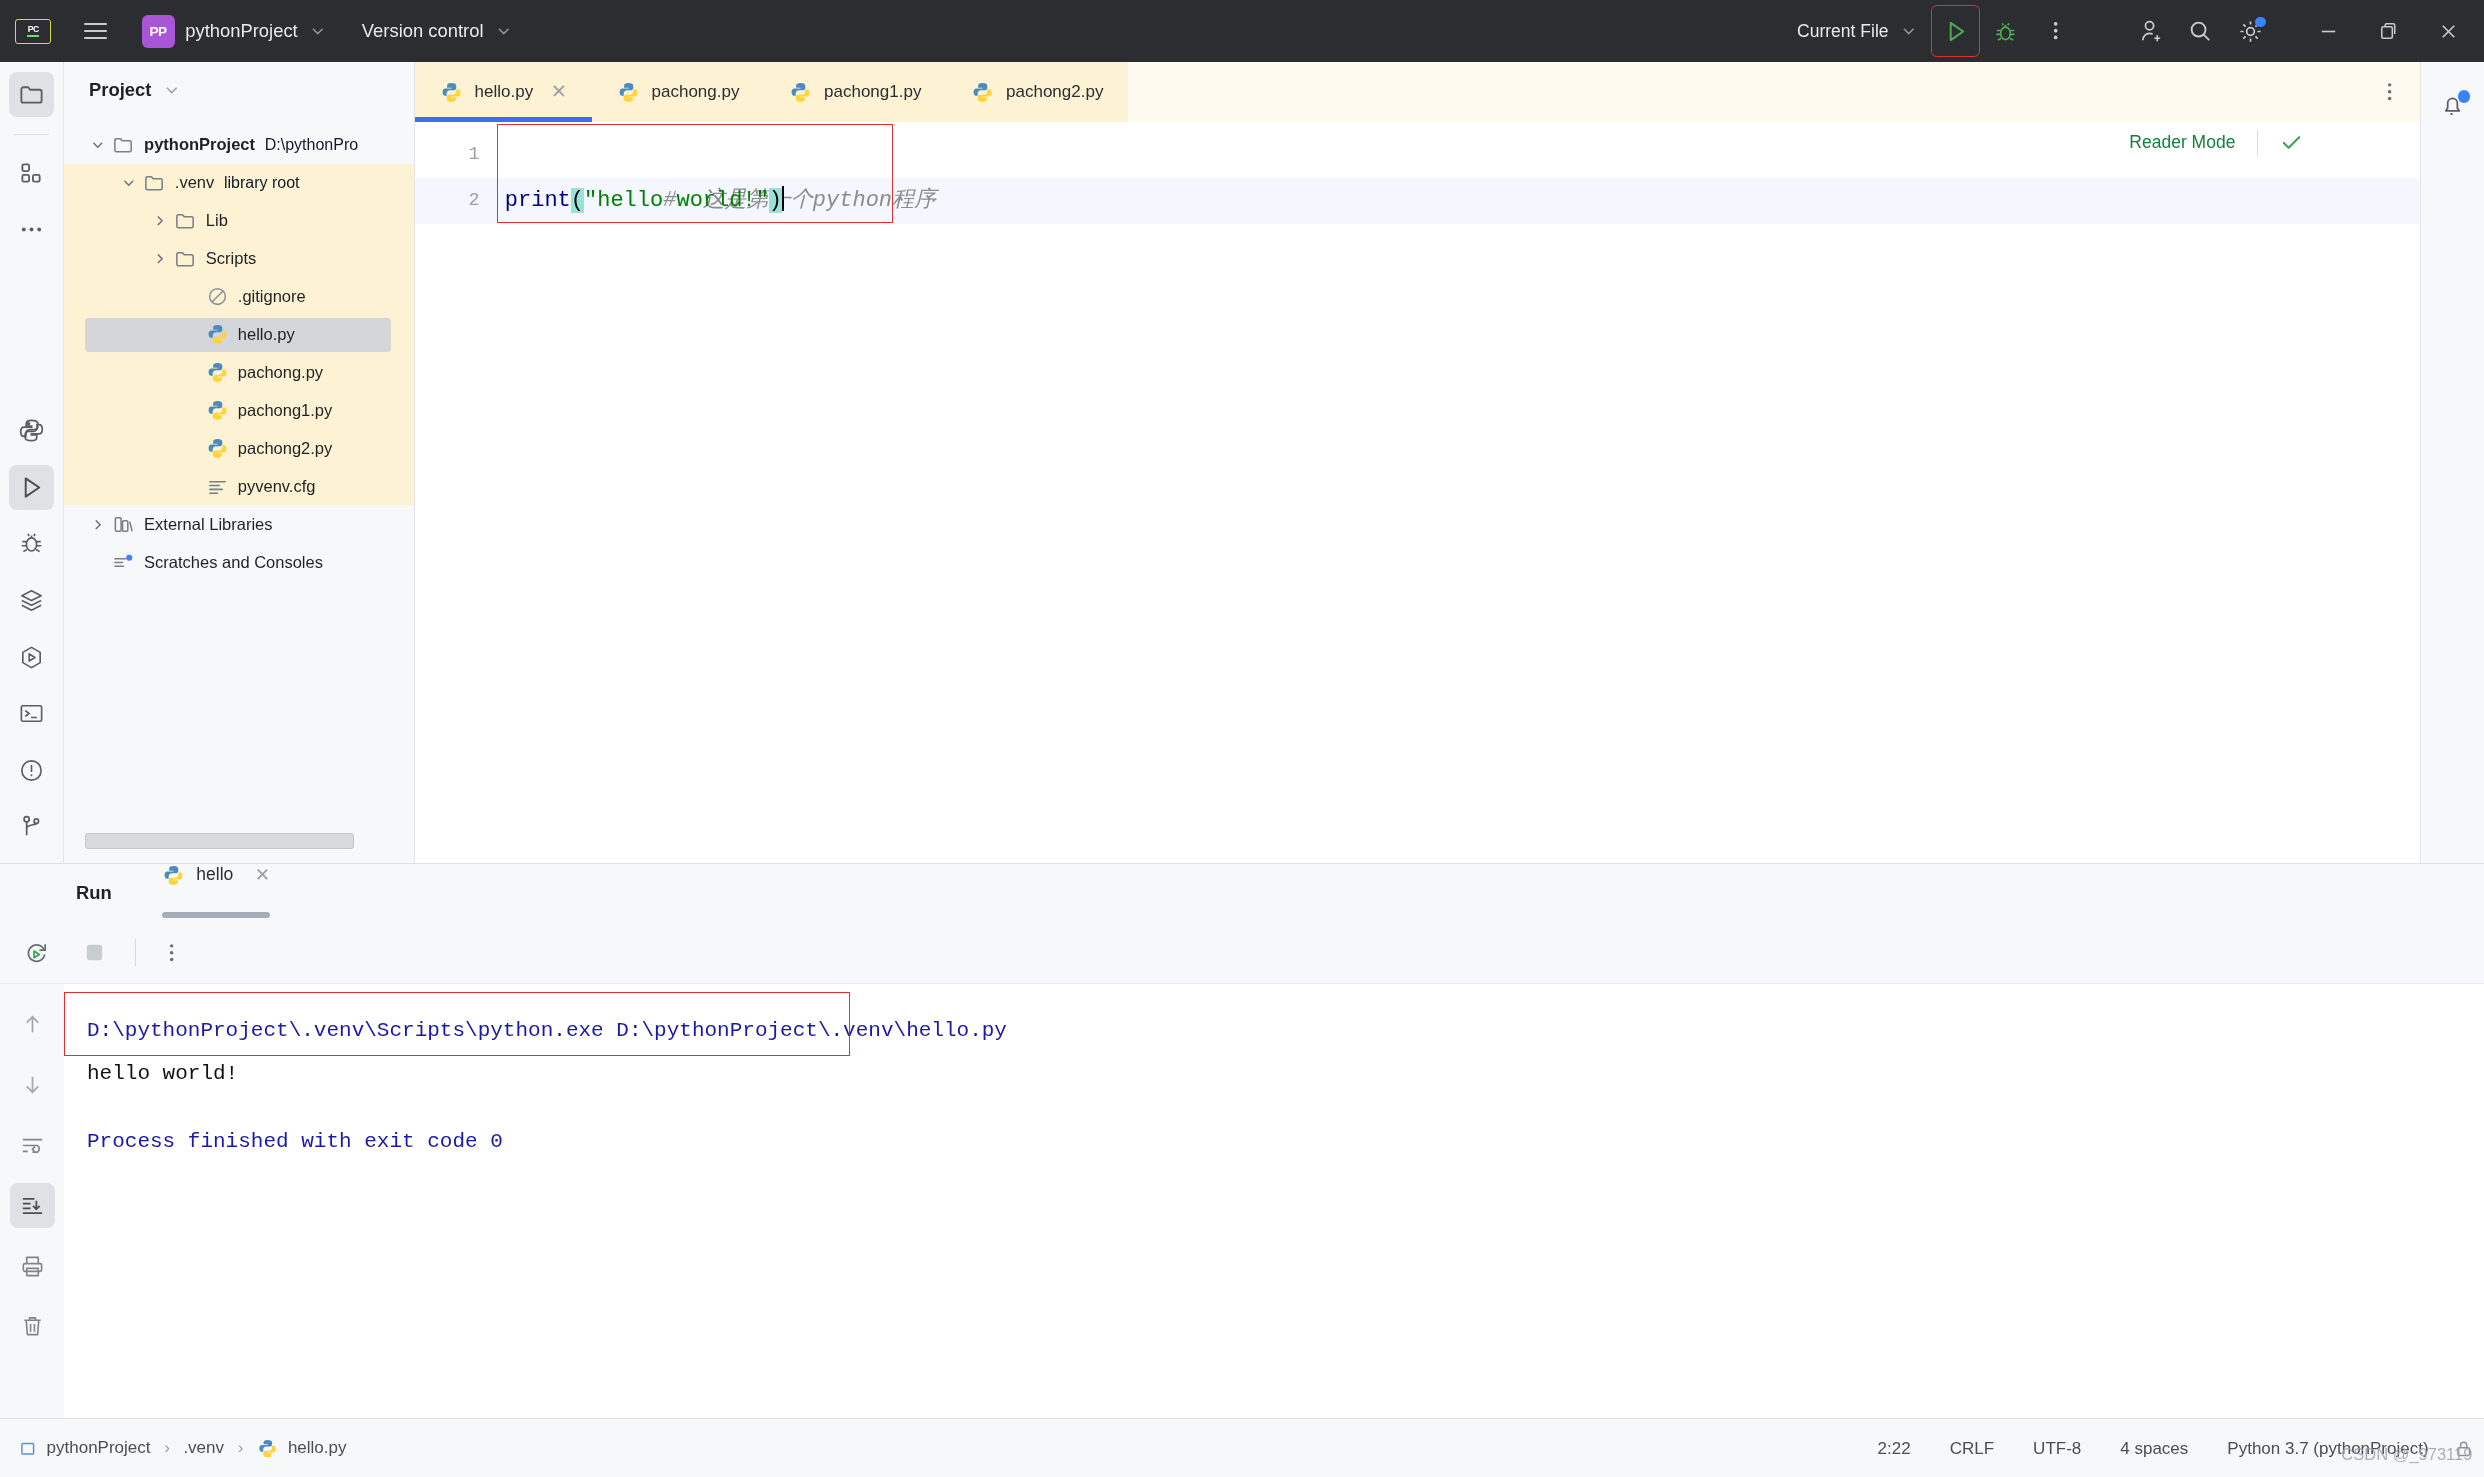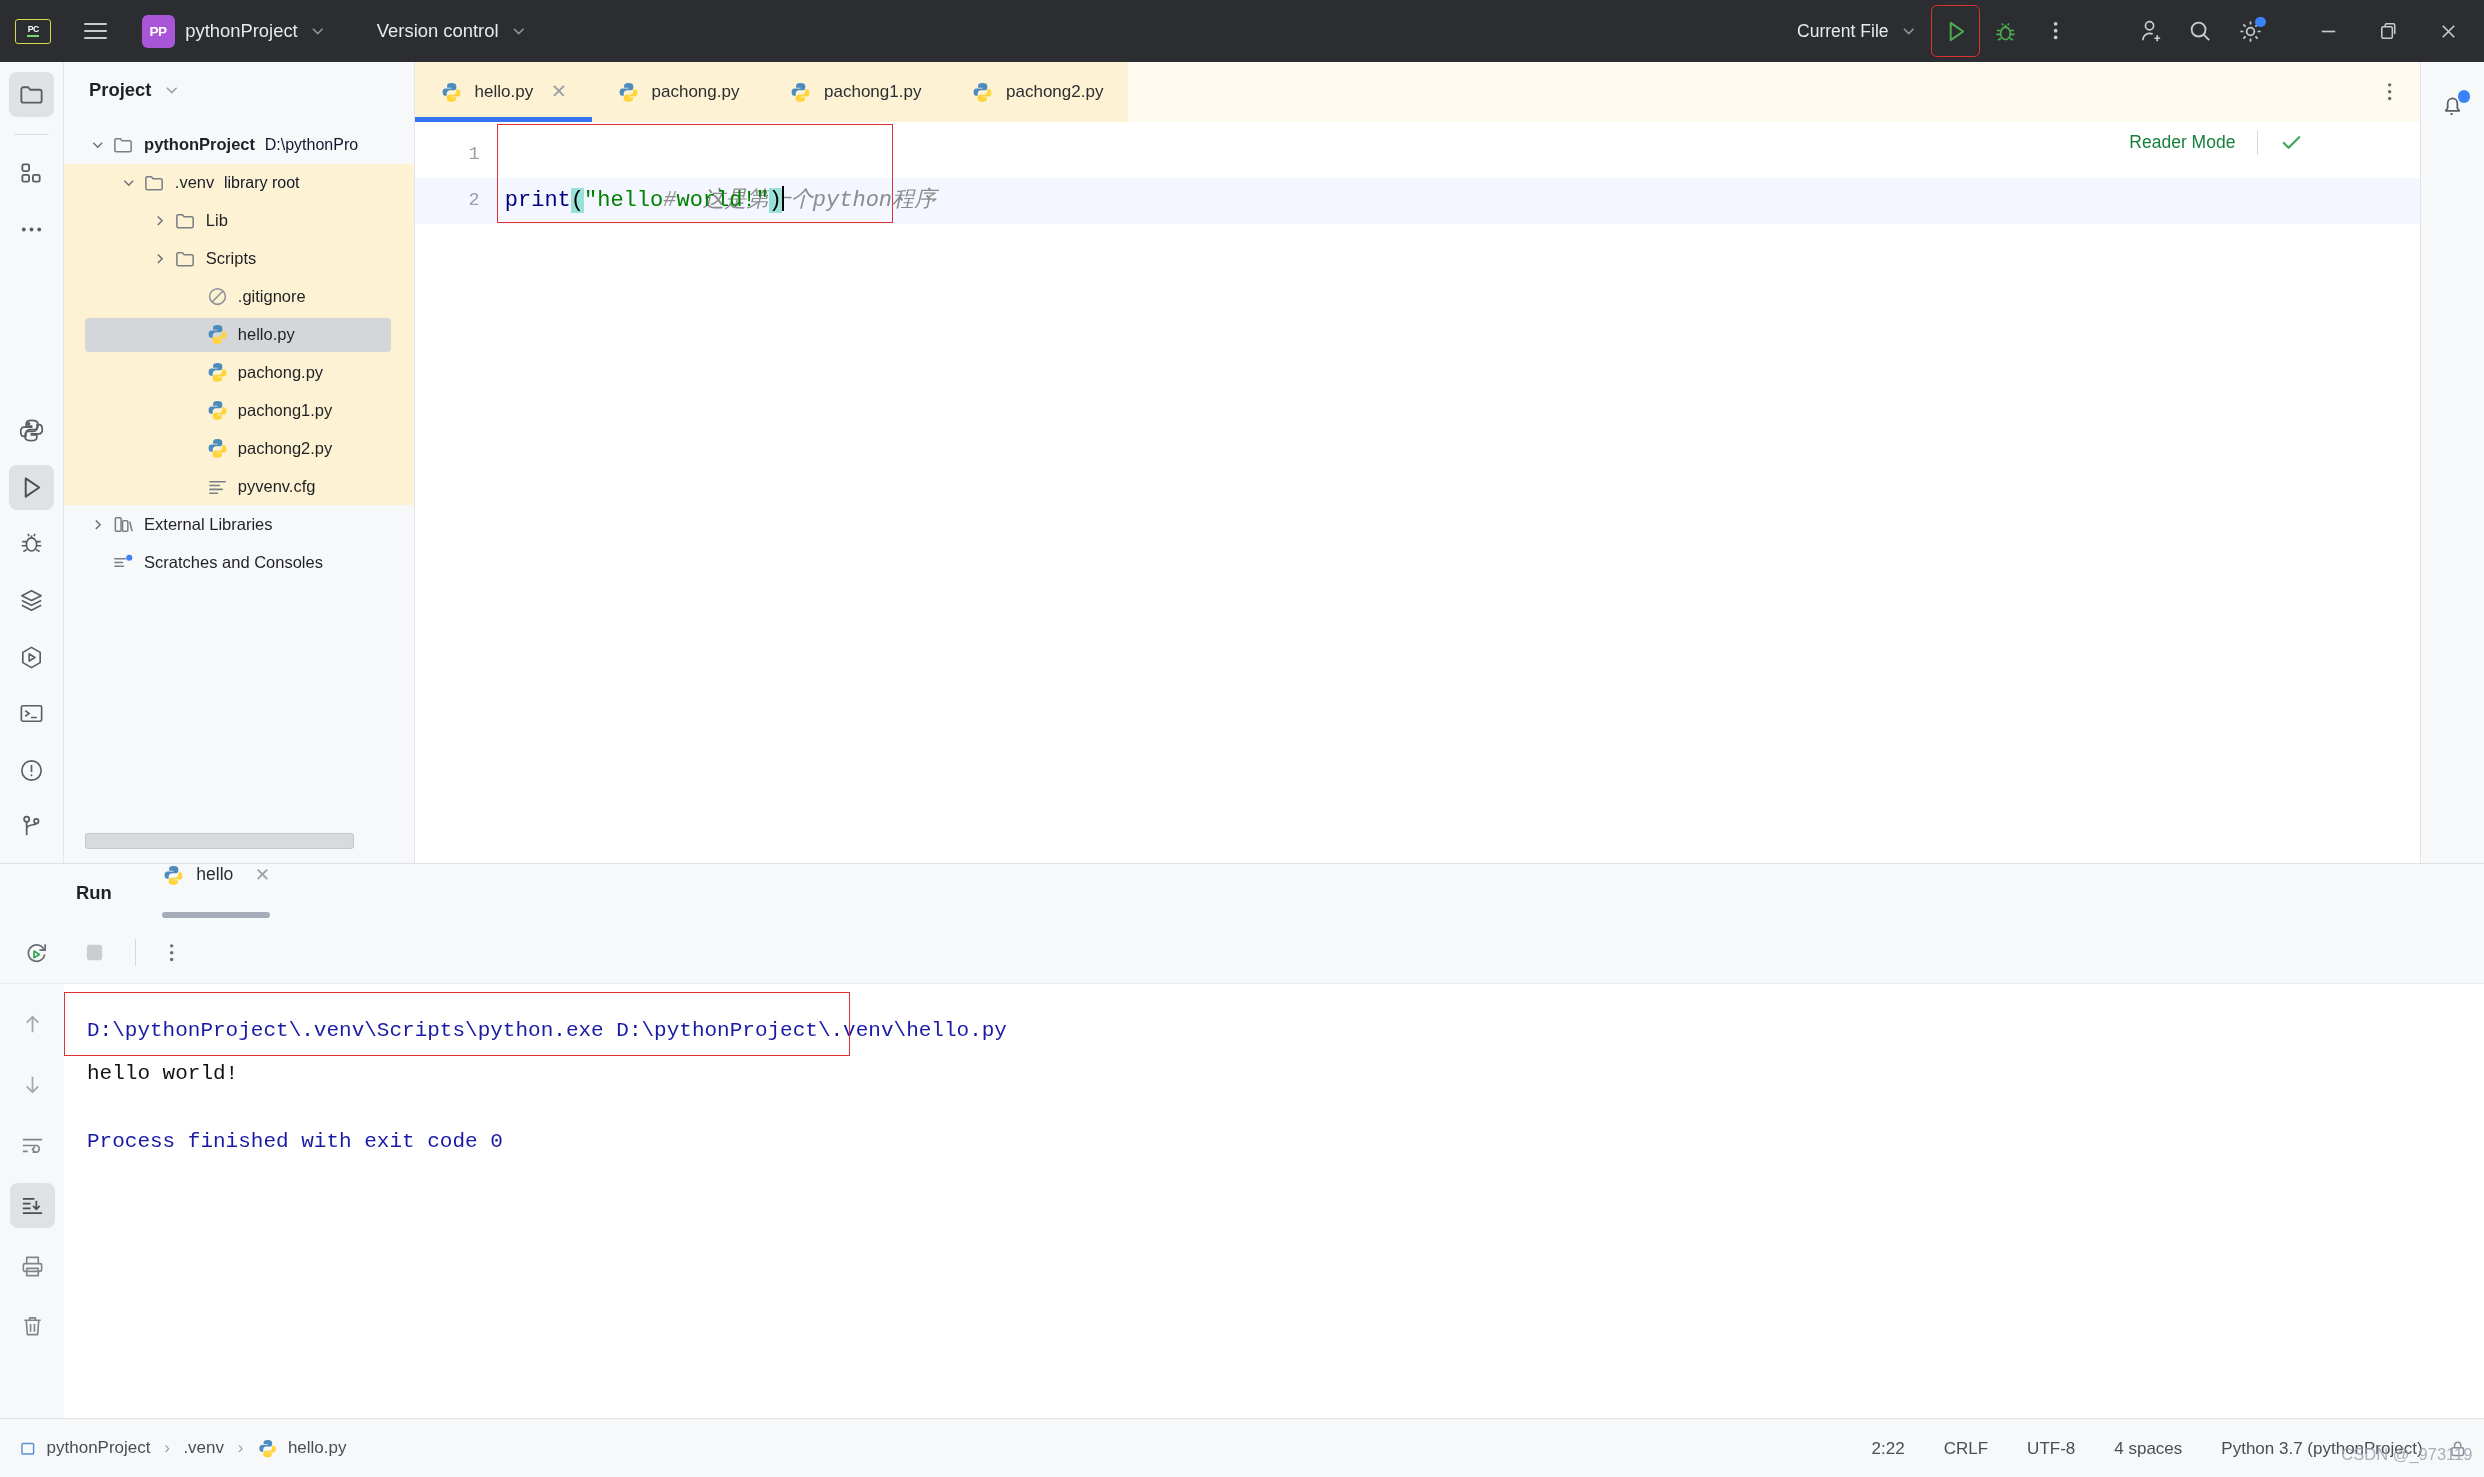--- a/index.html
+++ b/index.html
@@ -27,21 +27,21 @@
   .pc-logo i { font-style:normal; font-size:8.7px; color:#ffffff; font-weight:bold; line-height:1; letter-spacing:-0.5px; }
   .pc-logo b { display:block; width:11.6px; height:1.9px; background:#6fdc6f; margin-top:1.9px; }
   .tb-burger { width:50px; height:47px; display:flex; flex-direction:column; gap:4.9px; align-items:center; justify-content:center; margin-left:13.6px; }
   .tb-burger span { display:block; width:23px; height:2.4px; background:#c8cbd0; border-radius:1px; }
   .tb-projbadge { width:33px; height:33px; border-radius:5.8px; background:#a855d8; color:#fff;
                   display:flex; align-items:center; justify-content:center; font-size:13.6px; font-weight:bold;
                   margin-left:21.3px; letter-spacing:-0.5px;}
   .tb-projname { font-size:18.4px; color:#e8eaed; margin-left:10.7px; }
   .chev { display:inline-block; margin-left:11.6px; opacity:.65; }
   .chev svg { display:block; }
-  .tb-vcs { font-size:18.4px; color:#e8eaed; margin-left:50px; display:flex; align-items:center;}
+  .tb-vcs { font-size:18.4px; color:#e8eaed; margin-left:35px; display:flex; align-items:center;}
   .tb-right { margin-left:auto; display:flex; align-items:center; padding-right:5.8px; }
   .tb-runcfg { font-size:17.5px; color:#e8eaed; display:flex; align-items:center; margin-right:13.6px; }
   .ico-btn { width:50px; height:50px; display:flex; align-items:center; justify-content:center; border-radius:5.8px; }
   .run-highlight { border:1.9px solid #e03131; width:49px; height:52px; }
   .tb-sep { width:45px; }
   .win-btn { width:60px; height:54px; display:flex; align-items:center; justify-content:center; }
   .badge-dot { position:absolute; width:10.7px; height:10.7px; border-radius:50%; background:#3b82f6; top:10.7px; right:9.7px; }
 
   
   .mainrow { flex:1 1 auto; display:flex; min-height:0; }
@@ -137,21 +137,21 @@
   .console-redbox { position:absolute; left:0px; top:7.8px; width:786px; height:64px; border:1.9px solid #e03131; }
   .console .sp { height:25px; }
 
   
   .statusbar { height:60px; flex:0 0 60px; background:#f7f8fa; border-top:1px solid #dfe1e5;
                display:flex; align-items:center; font-size:17px; color:#4a4d52; position:relative; }
   .crumbs { display:flex; align-items:center; margin-left:19.4px; }
   .crumbs .ci { display:flex; align-items:center; }
   .crumbs .sepc { margin:0 13.6px; color:#9aa0a6; }
   .crumbs .pyi { margin-right:9.7px; display:flex; }
-  .status-right { margin-left:auto; display:flex; align-items:flex-start; padding-right:17px; position:relative; }
+  .status-right { margin-left:auto; display:flex; align-items:flex-start; padding-right:11px; position:relative; }
   .status-right > span { margin-left:39px; white-space:nowrap; }
   .watermark { position:absolute; right:11.6px; bottom:13.6px; font-size:16.5px; color:#9aa3ad; opacity:.85; white-space:nowrap; }
 </style>
 </head>
 <body>
 
 <div class="app">
 
   <div class="titlebar">
     <div class="tb-left">

